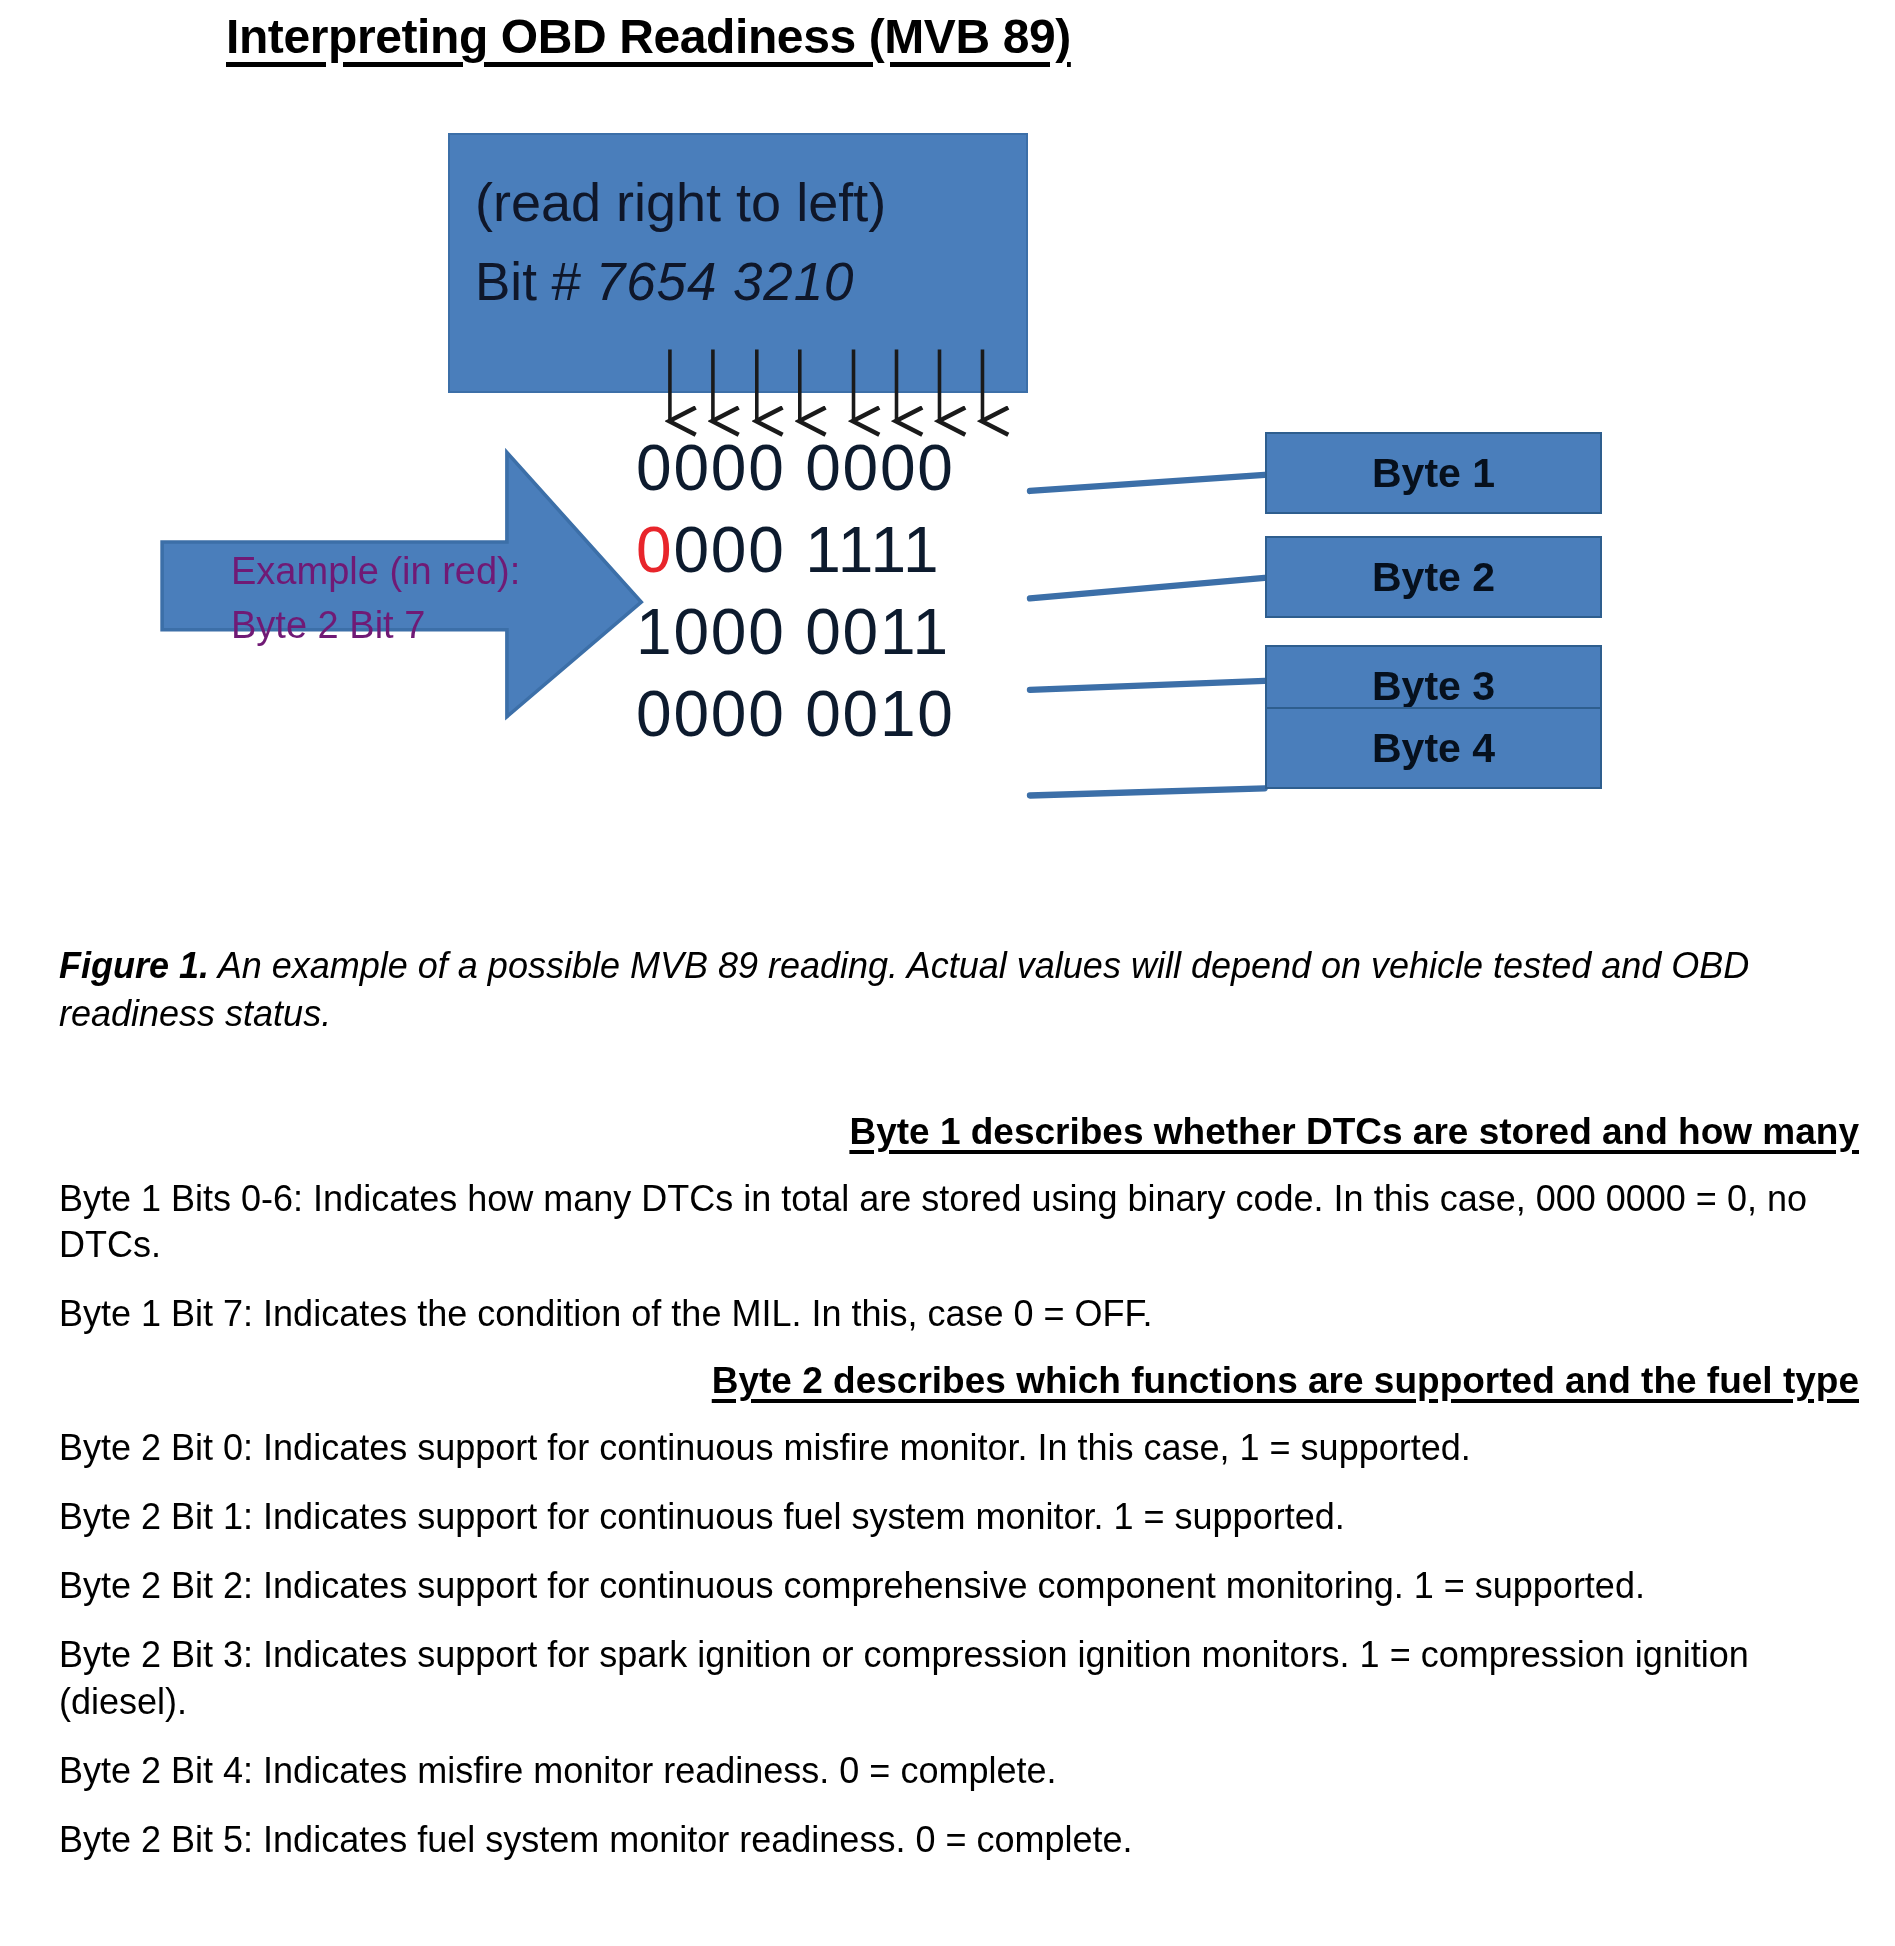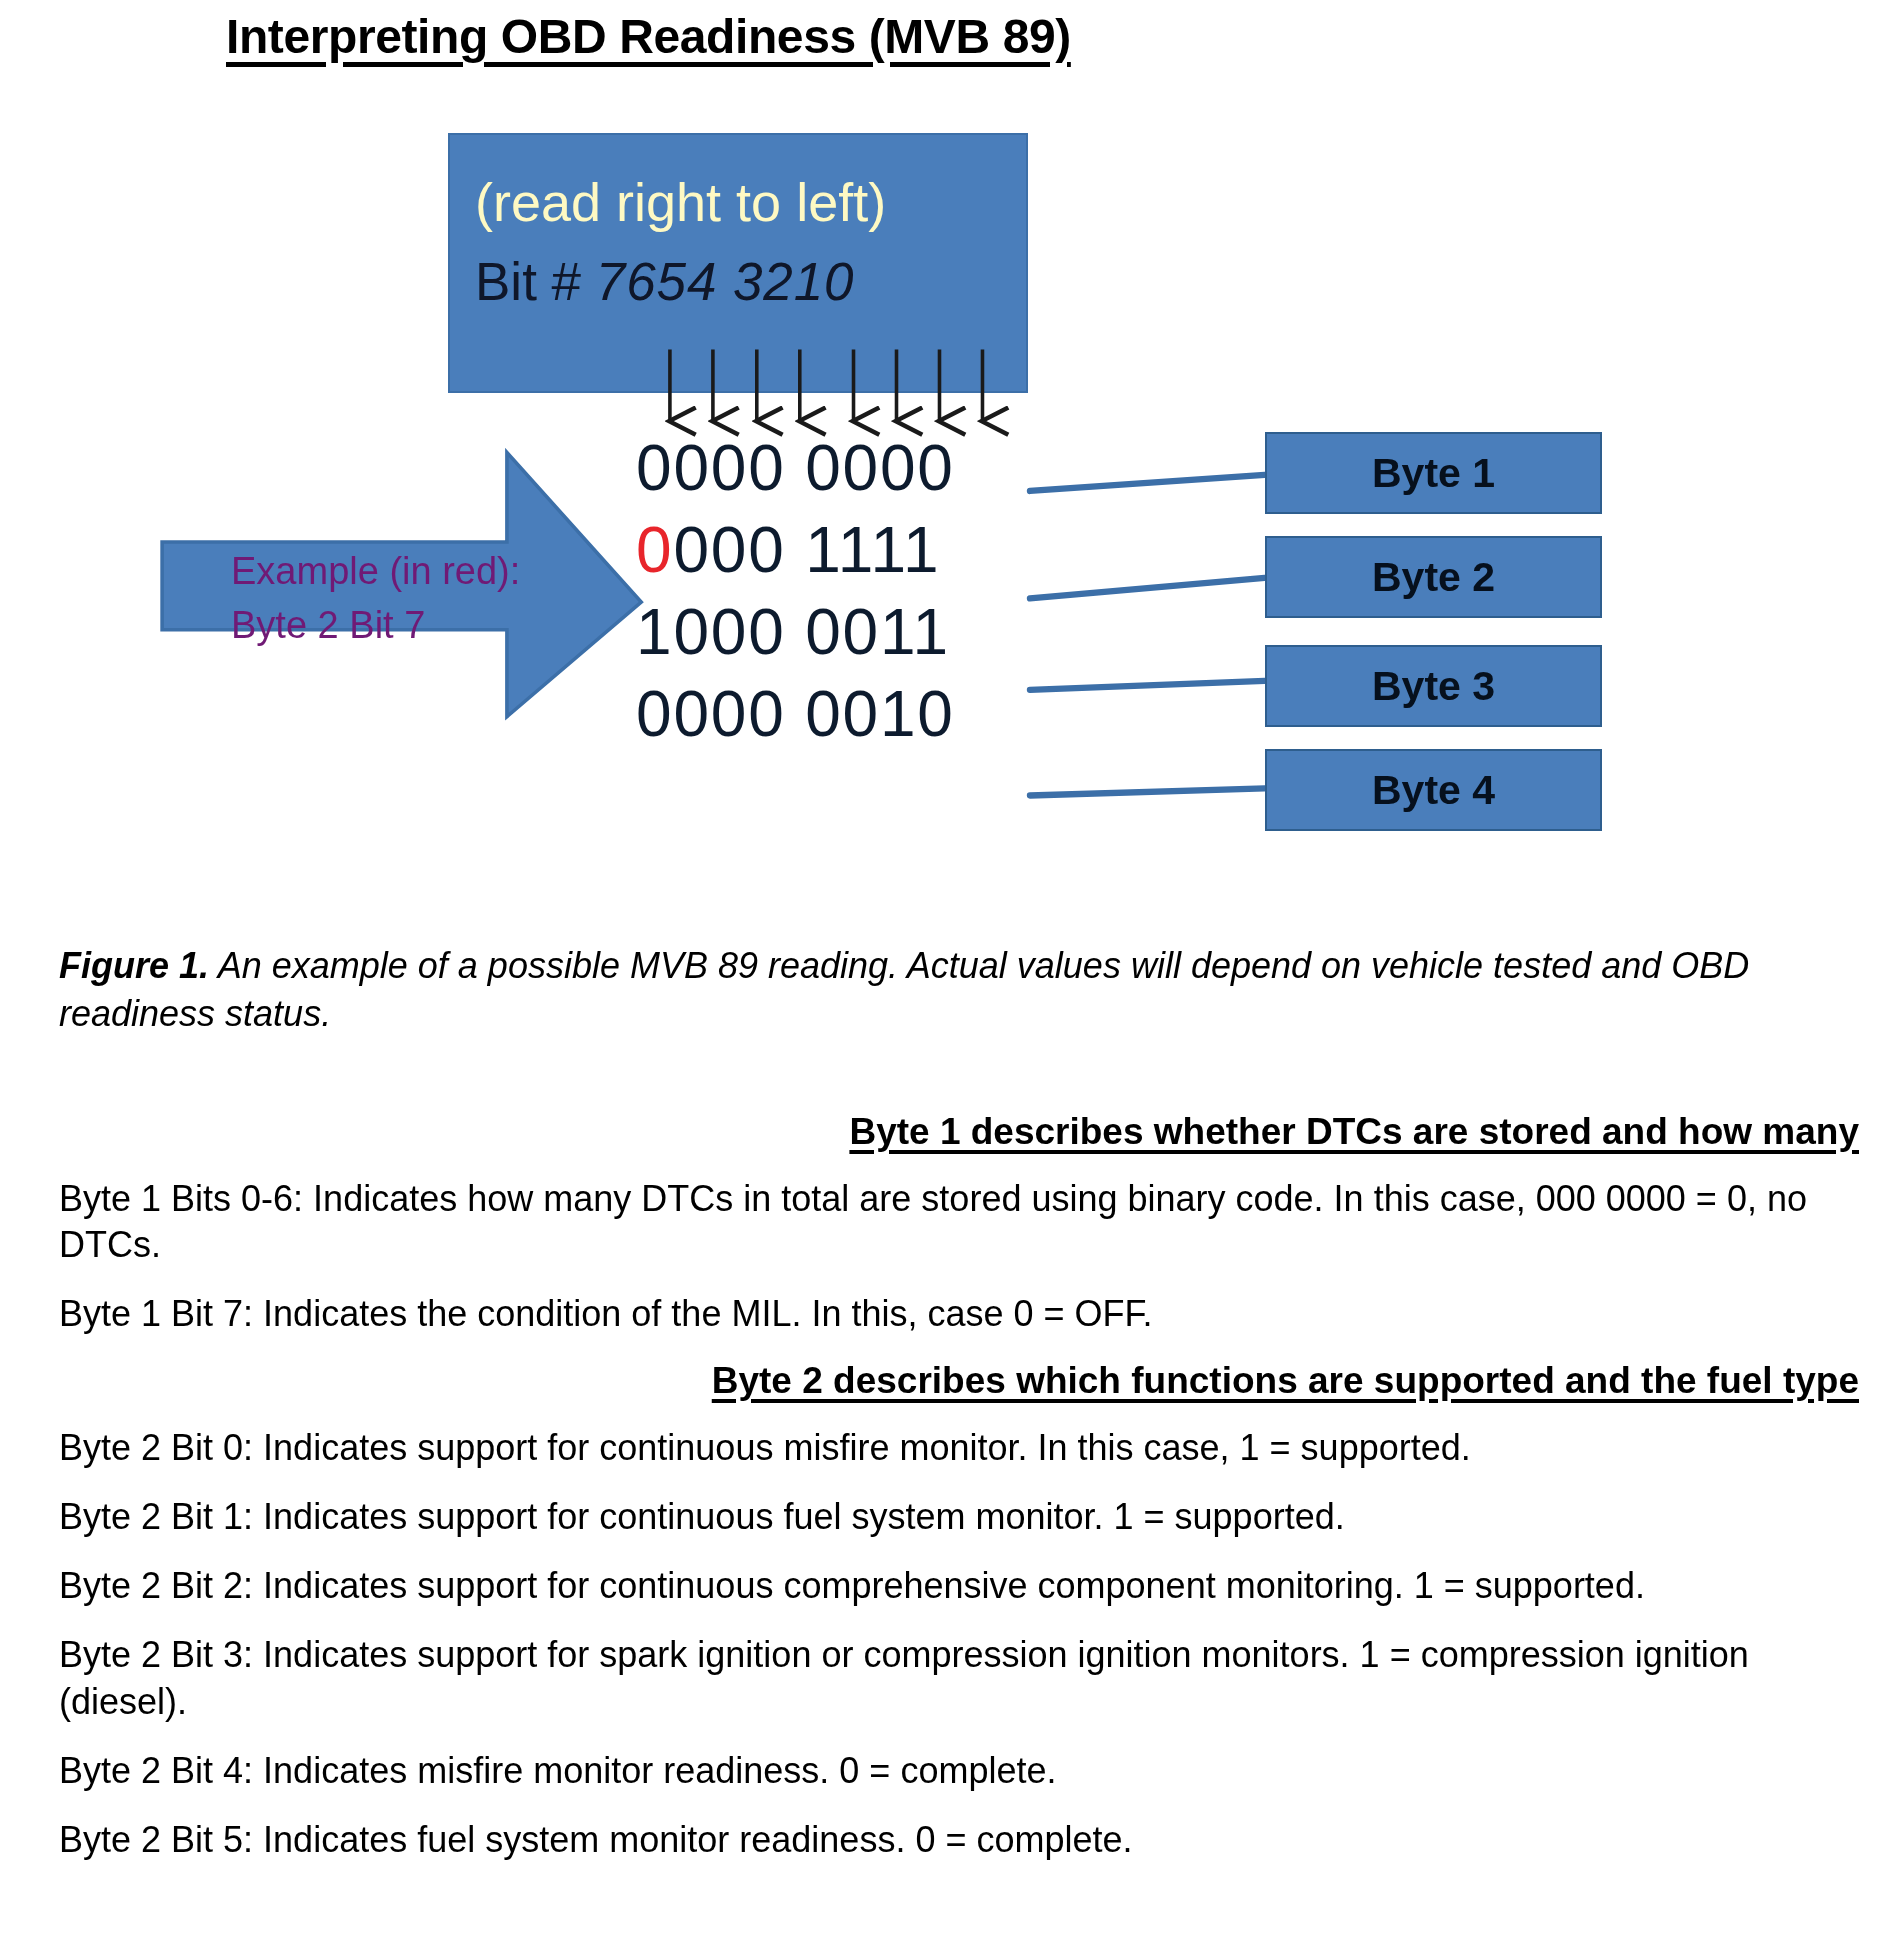--- a/index.html
+++ b/index.html
@@ -48,21 +48,21 @@
     height: 260px;
     background: #4A7EBB;
     border: 2.7px solid #3C6FA8;
     box-sizing: border-box;
   }
   #bit-header-box .hdr-line1 {
     position: absolute;
     left: 25px;
     top: 36px;
     font-size: 54px;
-    color: #fef9c3;
+    color: #0f172a;
     white-space: nowrap;
   }
   #bit-header-box .hdr-line2 {
     position: absolute;
     left: 25px;
     top: 116px;
     font-size: 53px;
     color: #0f172a;
     white-space: nowrap;
   }
@@ -127,21 +127,21 @@
     display: flex;
     align-items: center;
     justify-content: center;
     font-size: 41px;
     font-weight: bold;
     color: #06101d;
   }
   #byte-box-1 { top: 432px; }
   #byte-box-2 { top: 536px; }
   #byte-box-3 { top: 639px; margin-top: 6px; }
-  #byte-box-4 { top: 749px; }
+  #byte-box-4 { top: 707px; }
 
   
   #figure-caption {
     position: absolute;
     left: 59px;
     top: 942px;
     width: 1782px;
     font-size: 36px;
     line-height: 1.33;
     font-style: italic;

